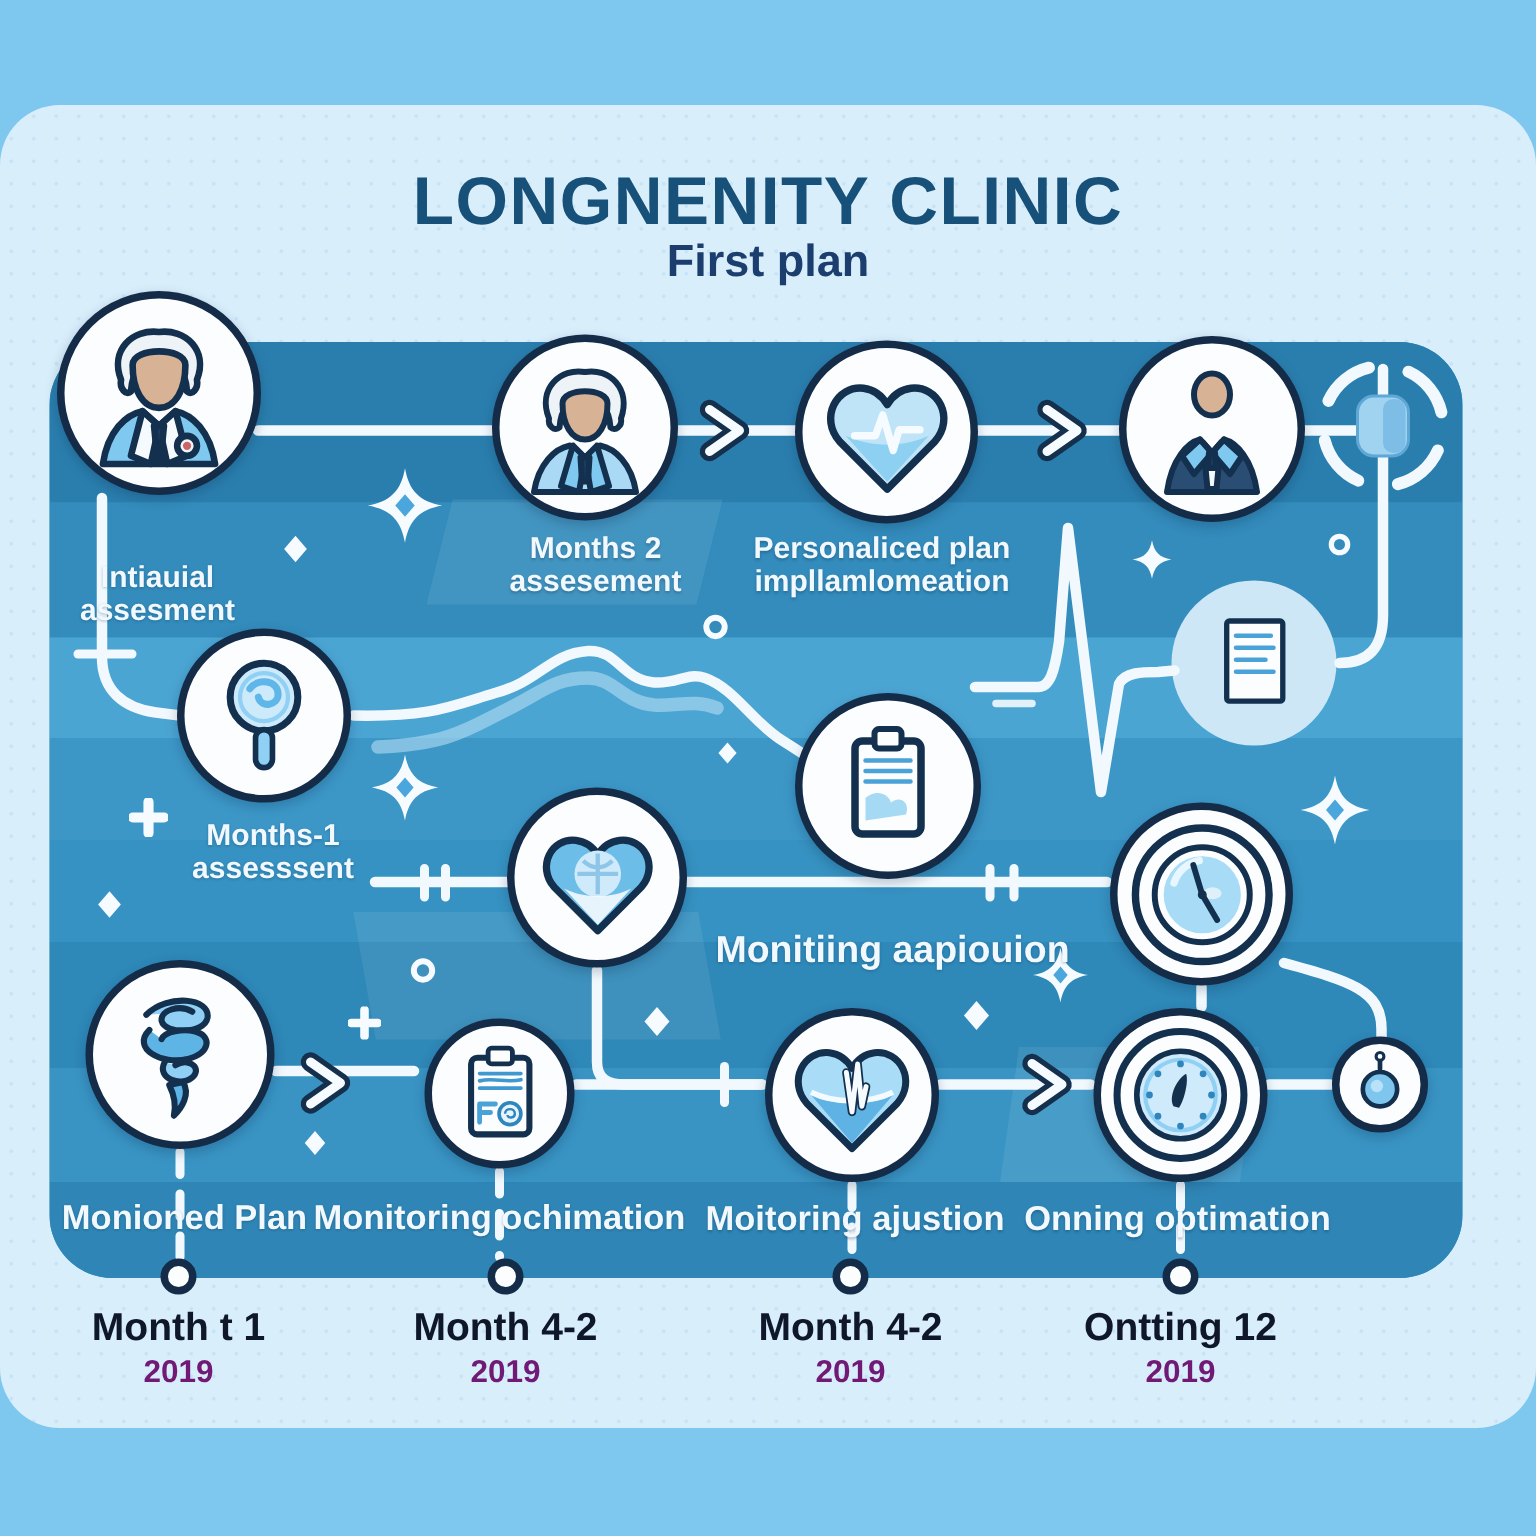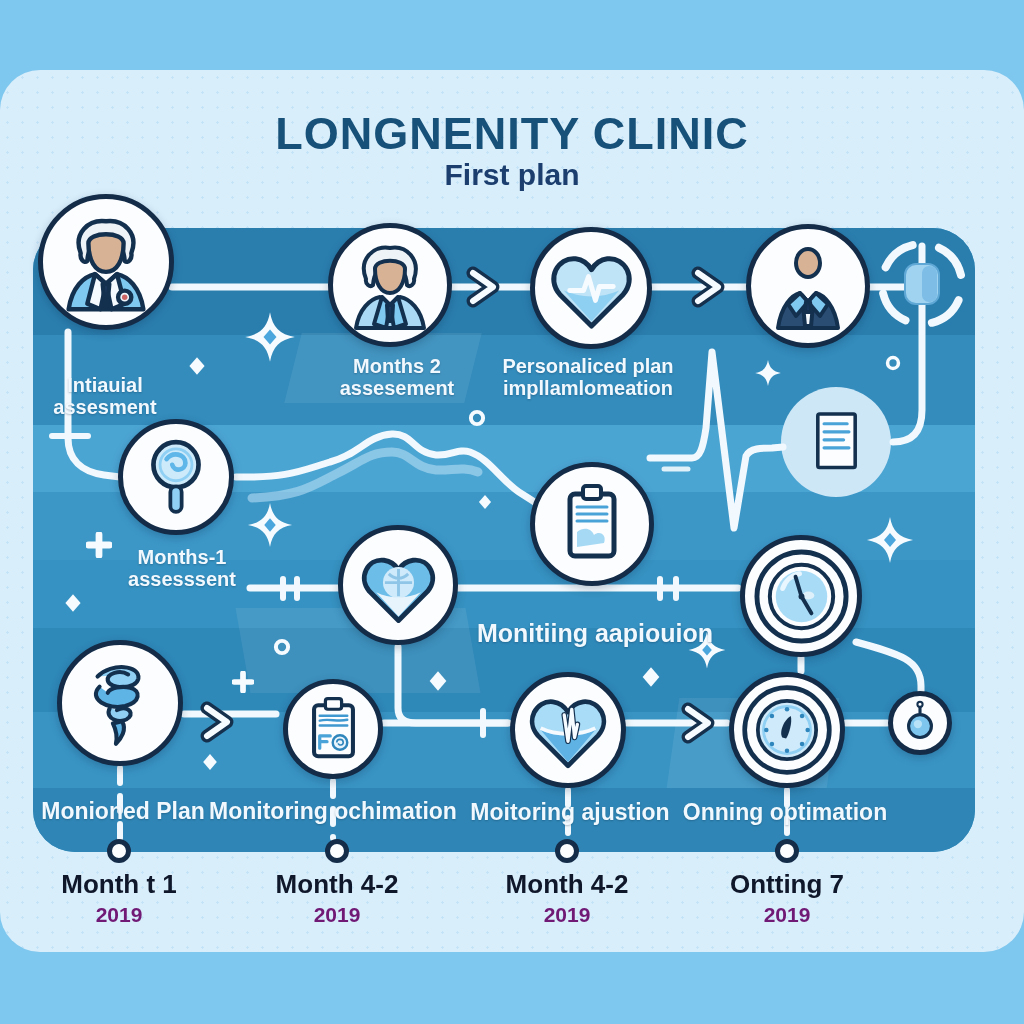--- a/index.html
+++ b/index.html
@@ -364,17 +364,17 @@
         <div class="tl-line1">Month 4-2</div>
         <div class="tl-line2">2019</div>
       </div>
       <div class="tl-dot" style="left: 555px; top: 839px;"></div>
       <div class="tl-label" style="left: 567px; top: 869px; width: 200px;">
         <div class="tl-line1">Month 4-2</div>
         <div class="tl-line2">2019</div>
       </div>
       <div class="tl-dot" style="left: 775px; top: 839px;"></div>
       <div class="tl-label" style="left: 787px; top: 869px; width: 200px;">
-        <div class="tl-line1">Ontting 7</div>
+        <div class="tl-line1">Ontting 12</div>
         <div class="tl-line2">2019</div>
       </div>
     </div>
 </div>
 
 </body></html>

